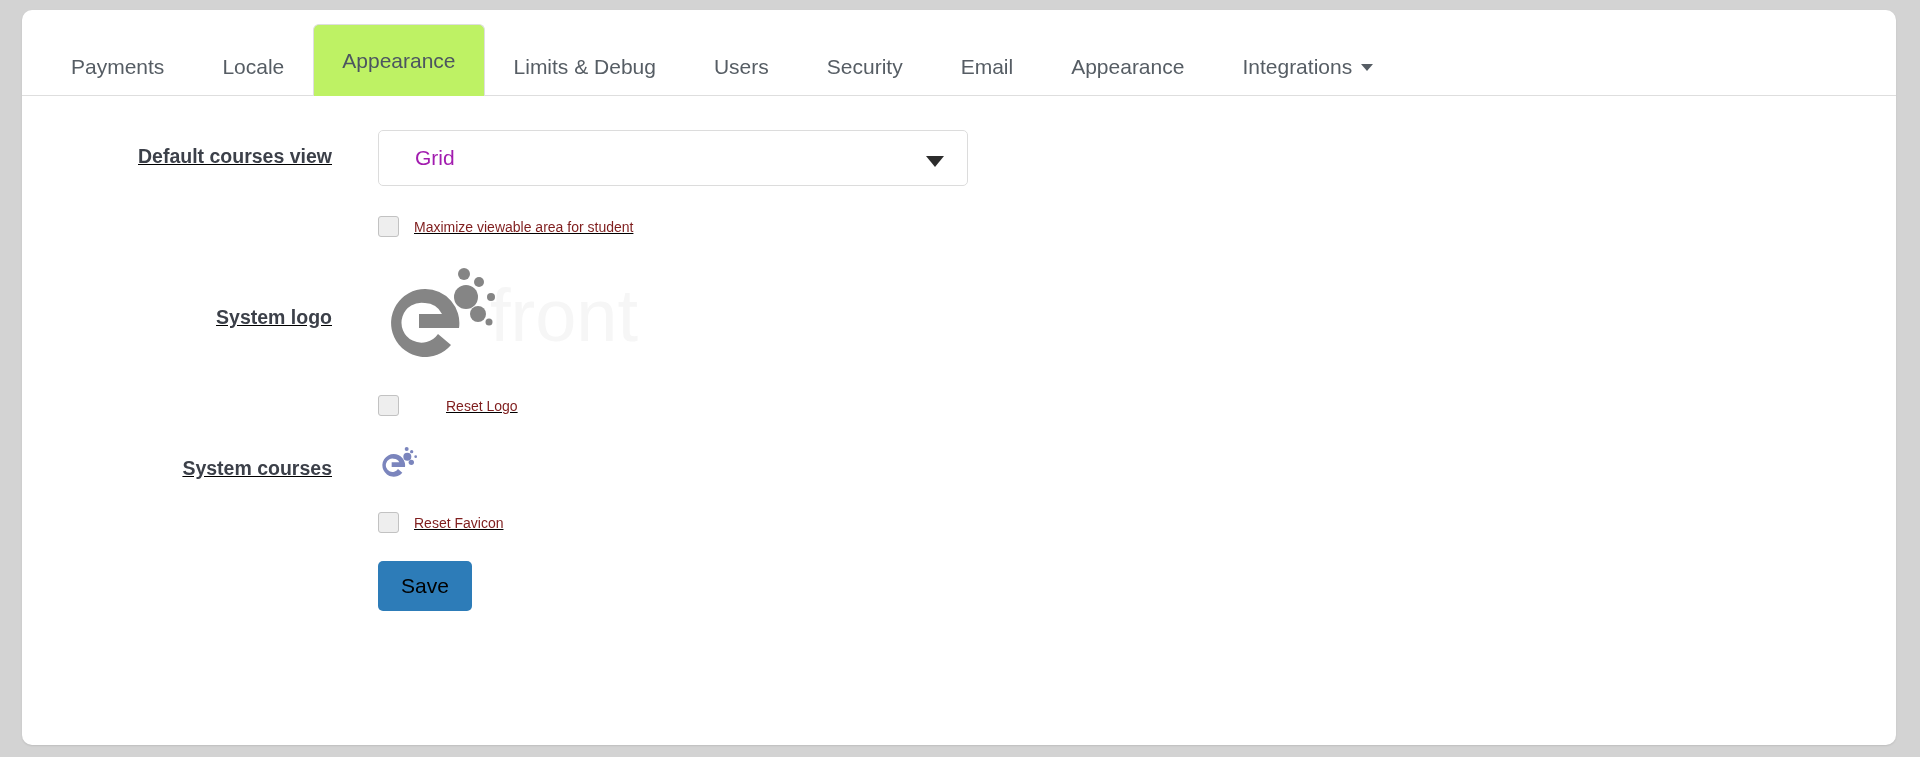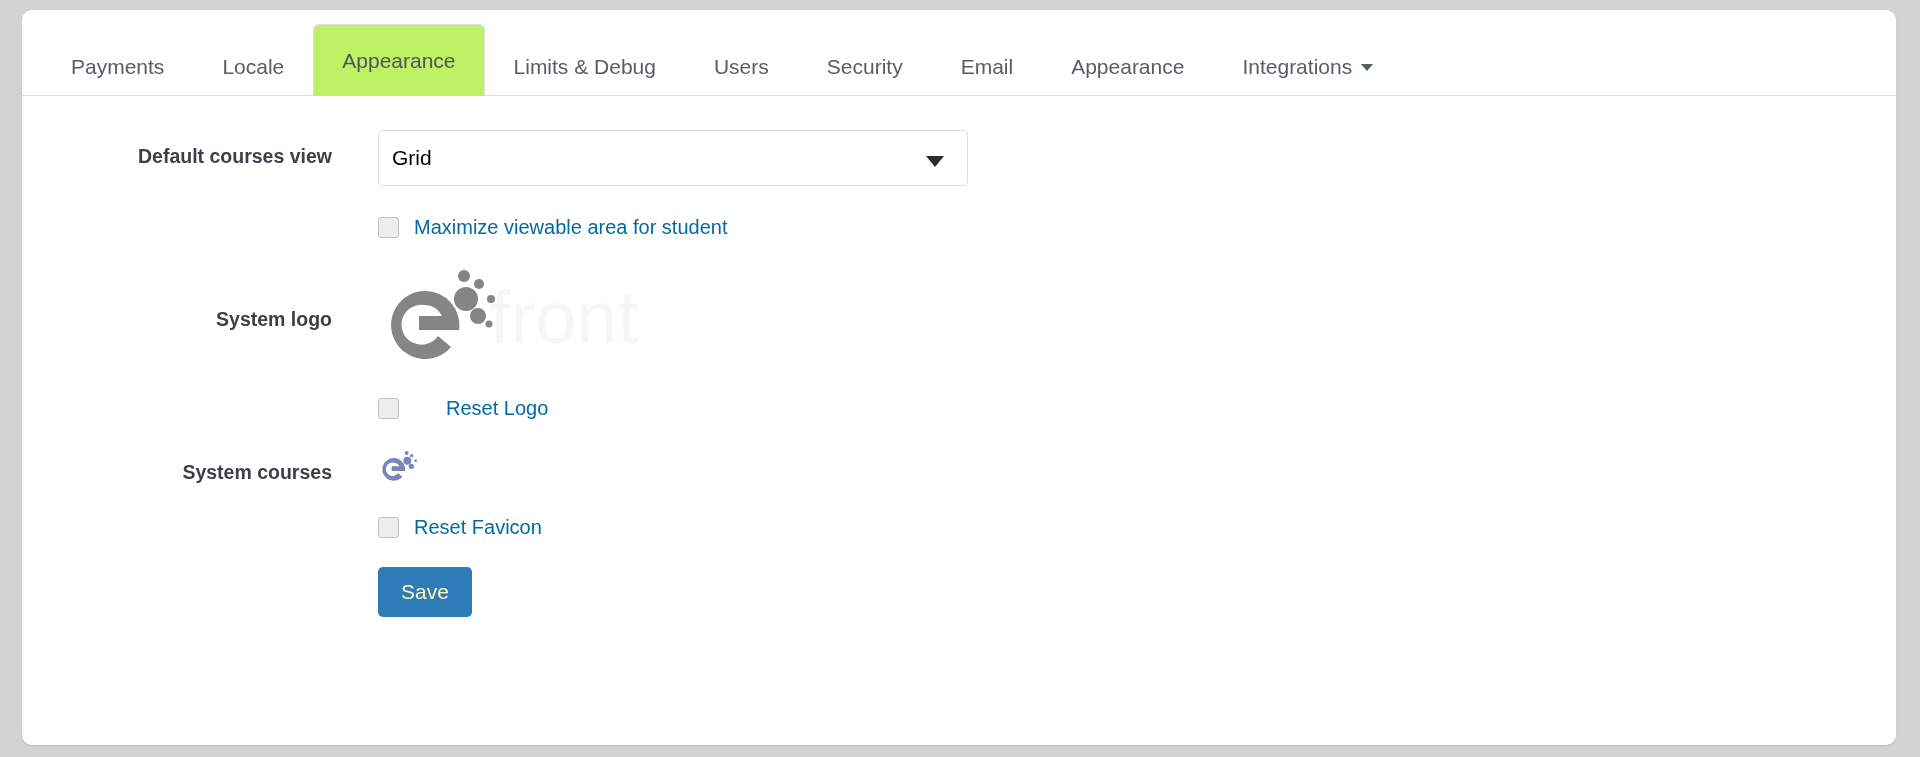--- a/index.html
+++ b/index.html
@@ -75,20 +75,21 @@
     border-left: 6px solid transparent;
     border-right: 6px solid transparent;
     border-top: 7px solid #565d64;
     vertical-align: 3px;
   }
 
   
   .form {
     position: relative;
     padding: 0;
+    text-decoration: underline;
   }
   .row {
     display: flex;
     align-items: flex-start;
   }
   .row-label {
     width: 310px;
     text-align: right;
     font-size: 19.5px;
     font-weight: bold;
@@ -109,25 +110,25 @@
     width: 590px;
     height: 56px;
     border: 1px solid #dcdcdc;
     border-radius: 5px;
     background: #fff;
     box-sizing: border-box;
     cursor: pointer;
   }
   .select-value {
     position: absolute;
-    left: 13px;
+    left: 36px;
     top: 0;
     line-height: 54px;
     font-size: 21px;
-    color: #000000;
+    color: #a21caf;
   }
   .select-caret {
     position: absolute;
     right: 23px;
     top: 25px;
     width: 0;
     height: 0;
     border-left: 9px solid transparent;
     border-right: 9px solid transparent;
     border-top: 11px solid #2c2c2c;
@@ -148,22 +149,22 @@
     height: 21px;
     border: 1px solid #c2c2c2;
     border-radius: 3px;
     background: #eeeeee;
     box-sizing: border-box;
     cursor: pointer;
     flex: 0 0 auto;
   }
   .cb-label {
     margin-left: 15px;
-    font-size: 20px;
-    color: #0369a1;
+    font-size: 14px;
+    color: #7f1d1d;
     cursor: pointer;
     white-space: nowrap;
   }
 
   
   .row-logo { margin-top: 22px; }
   .row-logo .row-label { line-height: 40px; padding-top: 38px; }
   .logo-wrap {
     position: relative;
     width: 320px;
@@ -178,21 +179,21 @@
     position: relative;
     width: 44px;
     height: 40px;
   }
 
   
   .row-save { margin-left: 356px; margin-top: 28px; }
   .save-btn {
     display: inline-block;
     background: #2d7cb8;
-    color: #fef9c3;
+    color: #000000;
     font-size: 21px;
     font-family: "Liberation Sans", sans-serif;
     border: none;
     border-radius: 5px;
     padding: 0 23px;
     height: 50px;
     line-height: 50px;
     cursor: pointer;
   }
 </style>

